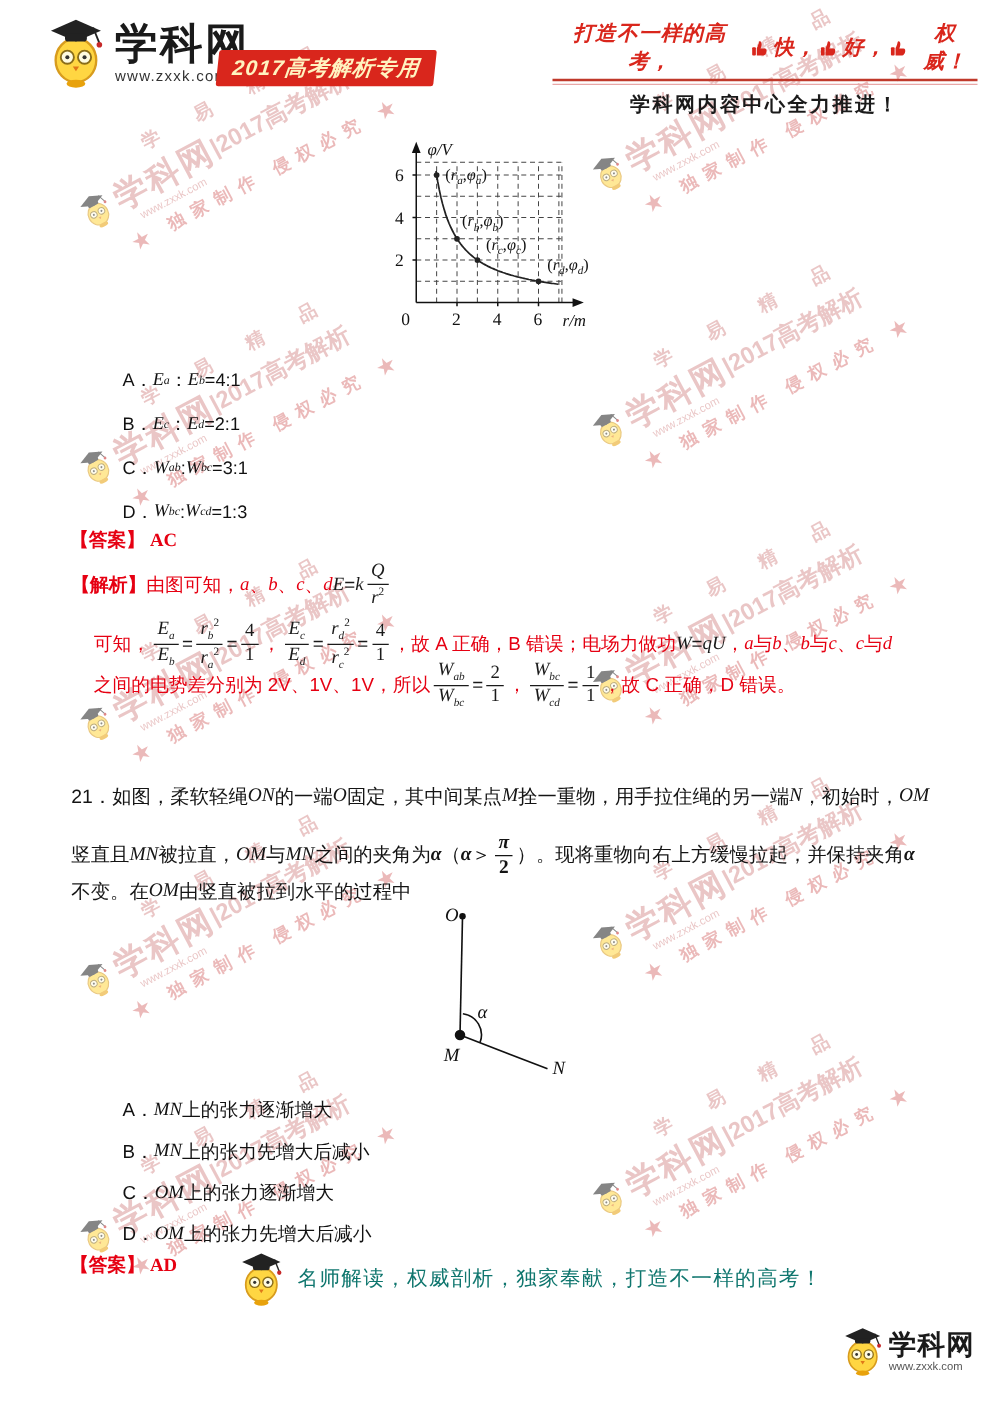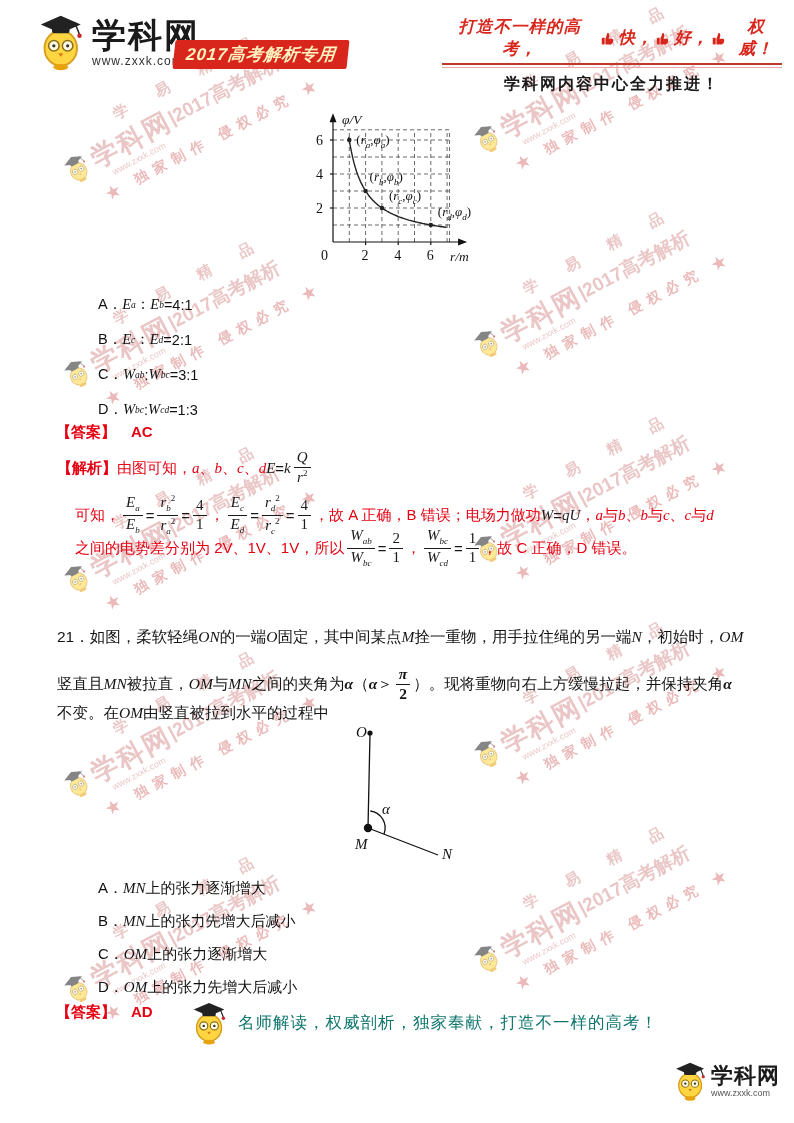--- a/index.html
+++ b/index.html
@@ -43,21 +43,21 @@
   .fr .n{padding:0 3px 1px;border-bottom:1px solid currentColor;}
   .fr .d{padding:1px 3px 0;}
   .fr i{font-style:italic;}
   .fr sub{font-size:9px;font-style:italic;}
   .fr sup{font-size:9px;font-style:normal;}
   
   .abs{position:absolute;z-index:1;}
   .optrow{font-size:14.5px;color:#111;height:35px;display:flex;align-items:center;}
   .optrow sub.msub{font-size:9.5px;}
   .ansline{font-size:15px;font-weight:bold;color:#e60012;}
-  .ansline .val{font-family:Liberation Sans, sans-serif;font-weight:bold;margin-left:15px;}
+  .ansline .val{font-family:Liberation Serif, serif;font-weight:bold;margin-left:4px;}
   .redpara{color:#e60012;font-size:15px;display:flex;align-items:center;flex-wrap:nowrap;
            white-space:nowrap;}
   .qpara{color:#141414;font-size:15.5px;display:flex;align-items:center;white-space:nowrap;}
   
   .chartbox{position:absolute;left:303px;top:102px;width:190px;height:180px;z-index:1;}
   .chartbox svg{position:absolute;left:0;top:0;}
   .grid{stroke:#444;stroke-width:0.8;stroke-dasharray:4 3;}
   .axis{stroke:#111;stroke-width:1.2;fill:none;}
   .axf{fill:#111;}
   .curve{stroke:#222;stroke-width:1.4;fill:none;}

